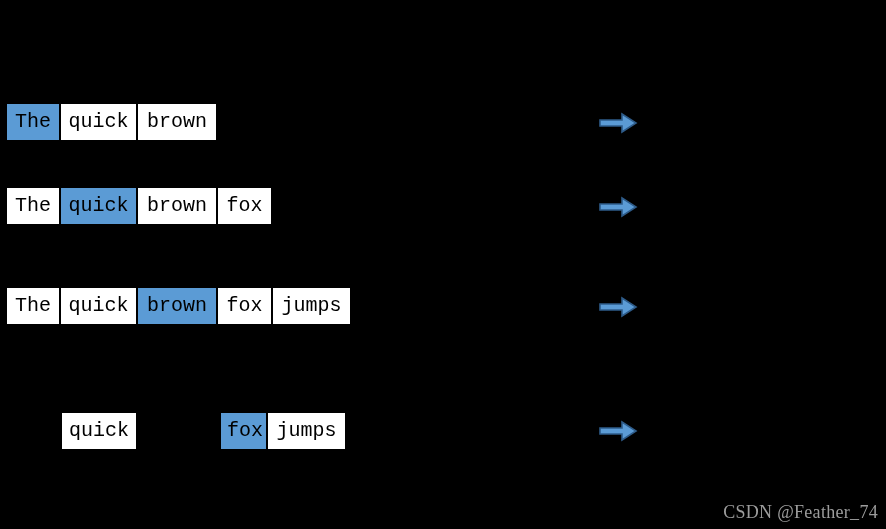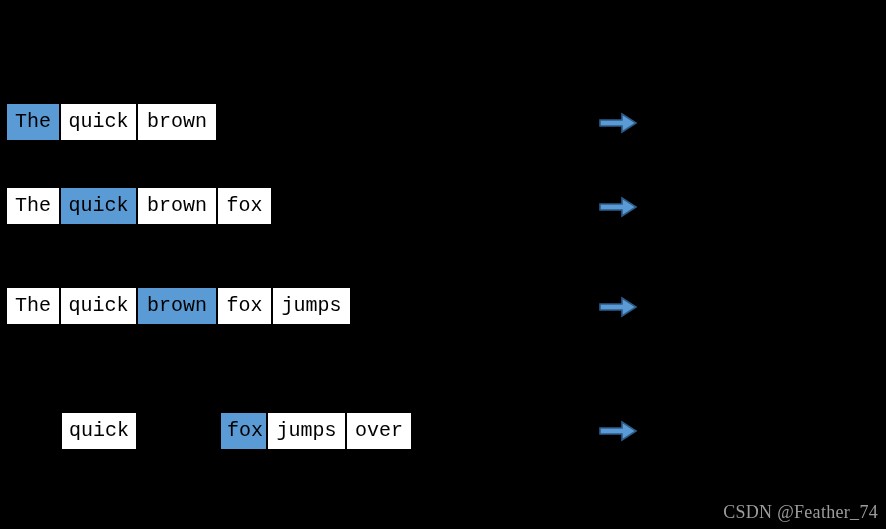--- a/index.html
+++ b/index.html
@@ -94,21 +94,20 @@
       <div class="cell" style="width: 77px;">quick</div>
       <div class="cell highlight" style="width: 80px;">brown</div>
       <div class="cell" style="width: 55px;">fox</div>
       <div class="cell" style="width: 79px;">jumps</div>
     </div>
     <div class="row" style="left: 61px; top: 410px;">
       <div class="cell" style="width: 76px;">quick</div>
       <div class="spacer" style="width: 83px;"></div>
       <div class="cell highlight" style="width: 47px;">fox</div>
       <div class="cell" style="width: 79px;">jumps</div>
-      <div class="cell" style="width: 66px;">over</div>
     </div>
     <div class="arrow" style="left: 598px; top: 110px;"><svg viewBox="0 0 40 22" width="40" height="22">
         <path d="M2 8 L24 8 L24 2 L38 11 L24 20 L24 14 L2 14 Z" fill="#5B9BD5" stroke="#2E5C8A" stroke-width="1.6" stroke-linejoin="miter"></path>
       </svg></div>
     <div class="arrow" style="left: 598px; top: 194px;"><svg viewBox="0 0 40 22" width="40" height="22">
         <path d="M2 8 L24 8 L24 2 L38 11 L24 20 L24 14 L2 14 Z" fill="#5B9BD5" stroke="#2E5C8A" stroke-width="1.6" stroke-linejoin="miter"></path>
       </svg></div>
     <div class="arrow" style="left: 598px; top: 294px;"><svg viewBox="0 0 40 22" width="40" height="22">
         <path d="M2 8 L24 8 L24 2 L38 11 L24 20 L24 14 L2 14 Z" fill="#5B9BD5" stroke="#2E5C8A" stroke-width="1.6" stroke-linejoin="miter"></path>
       </svg></div>

